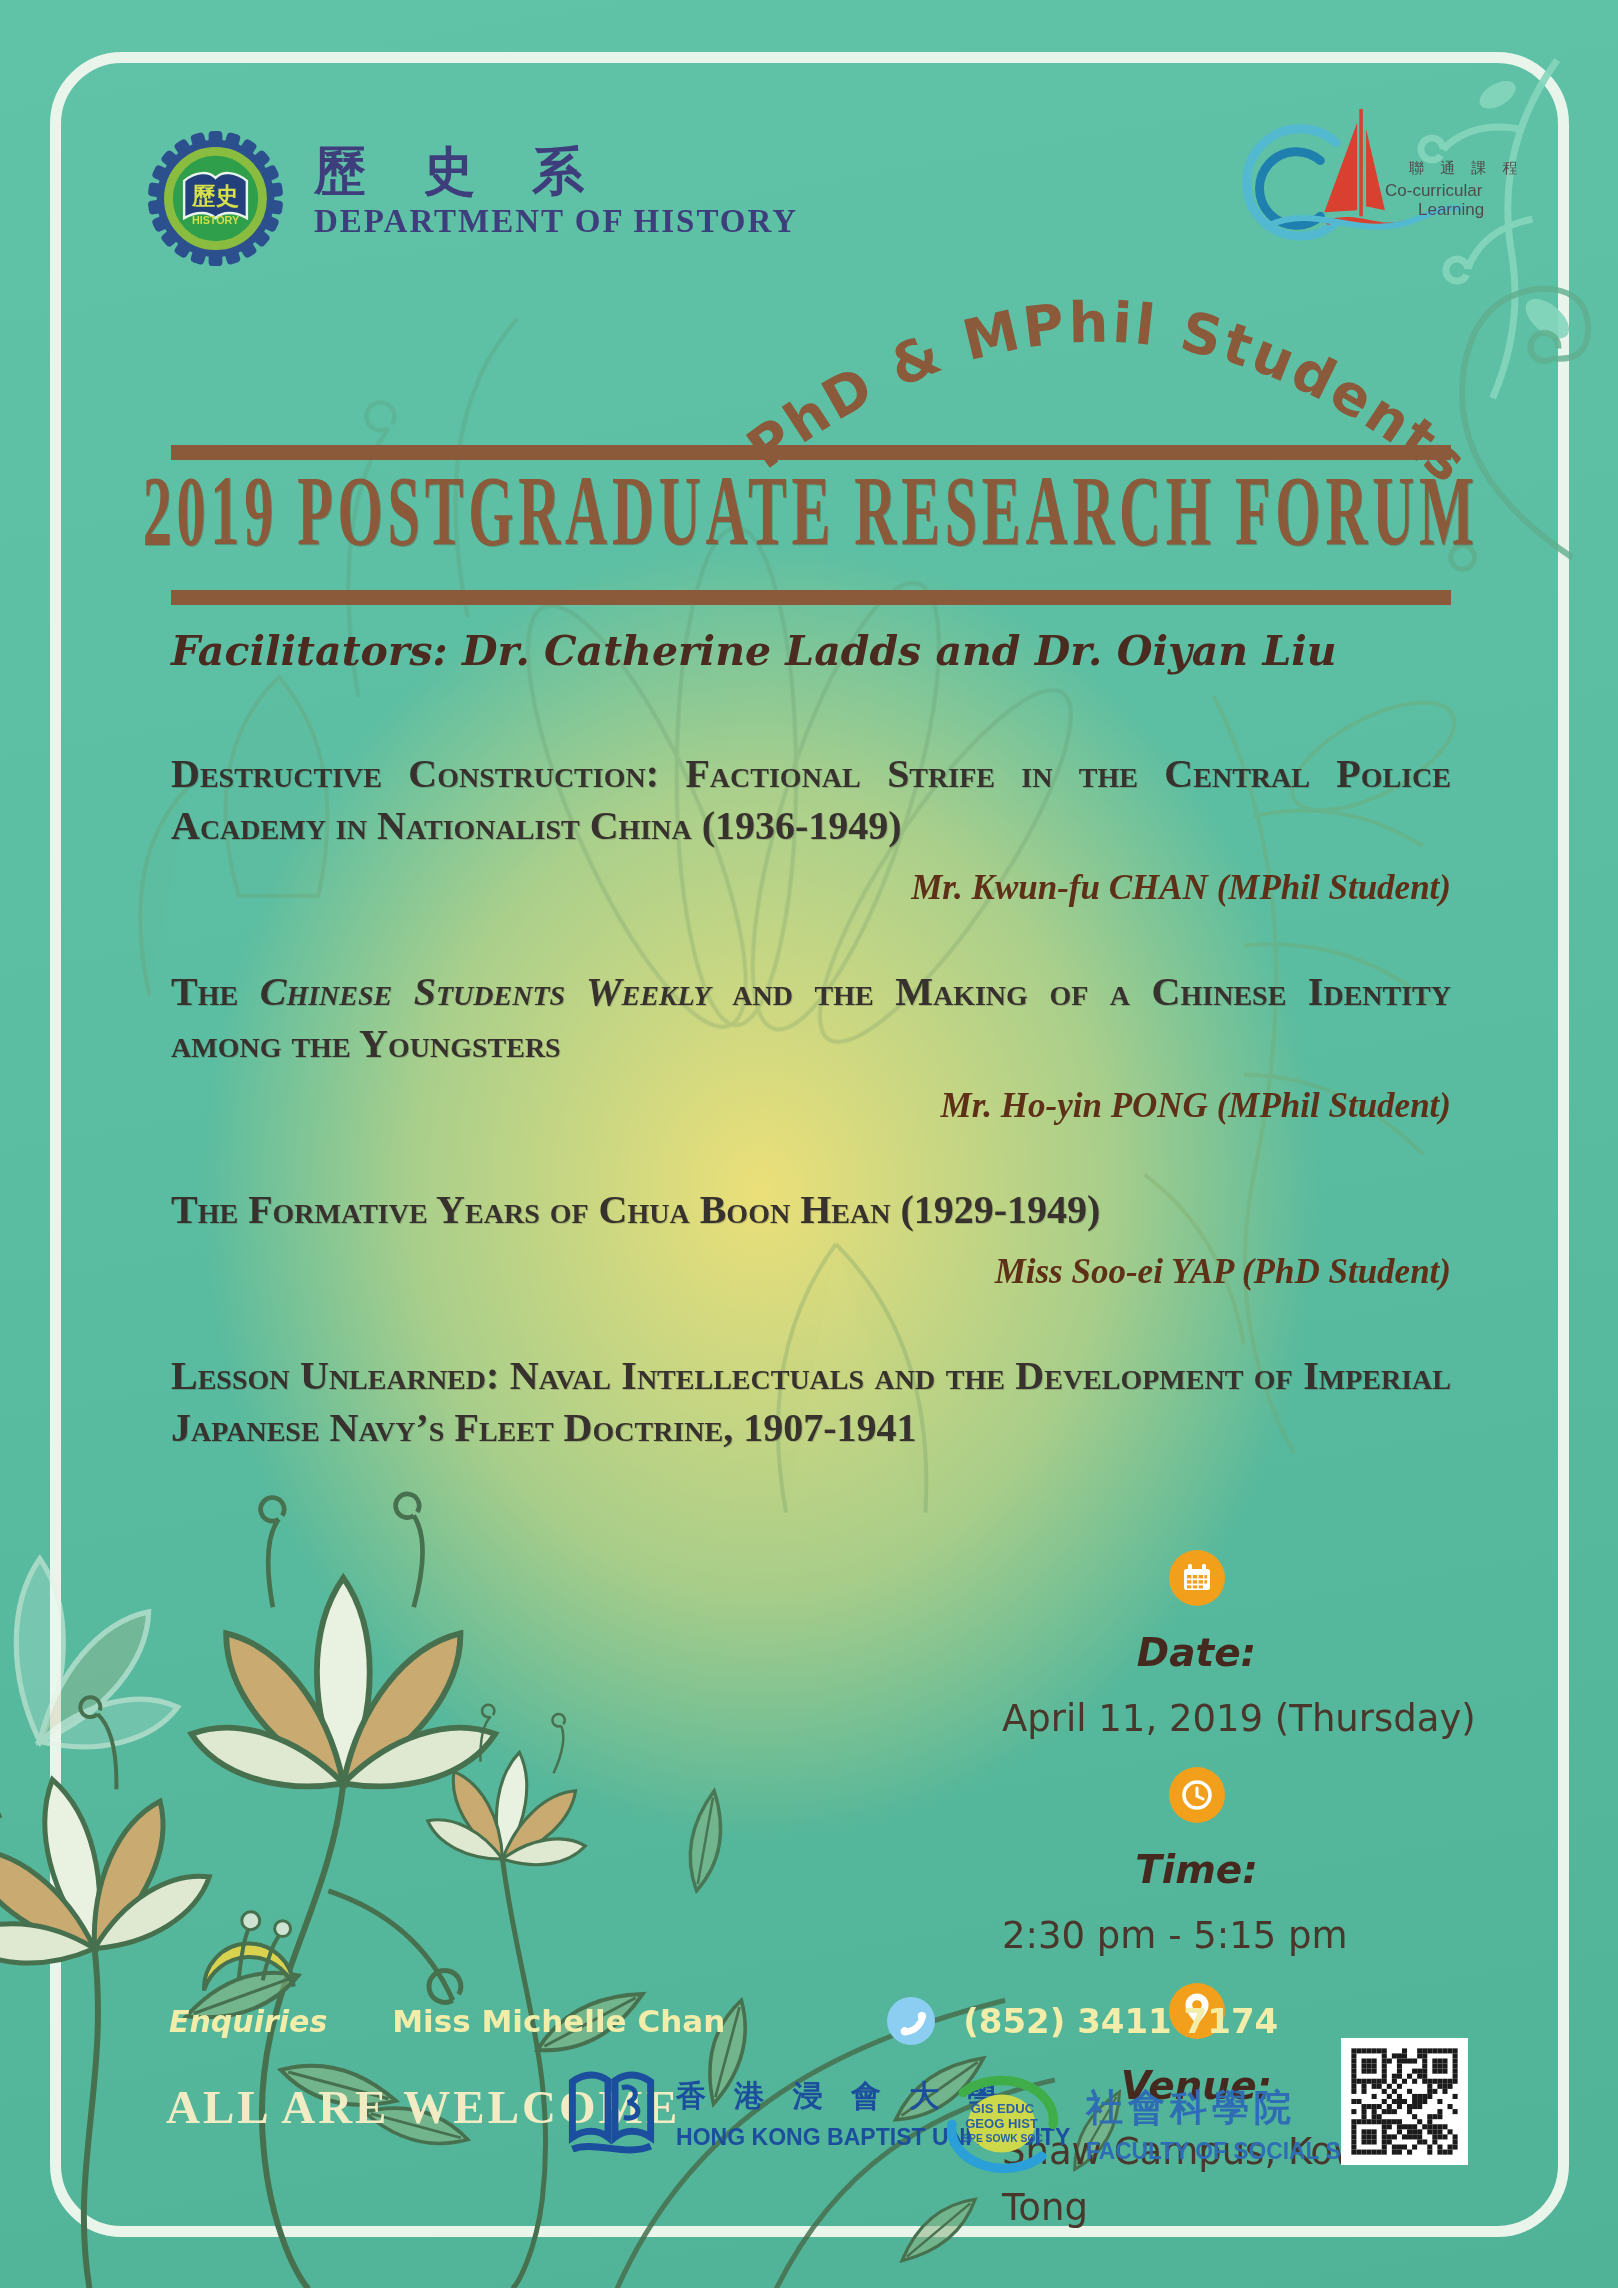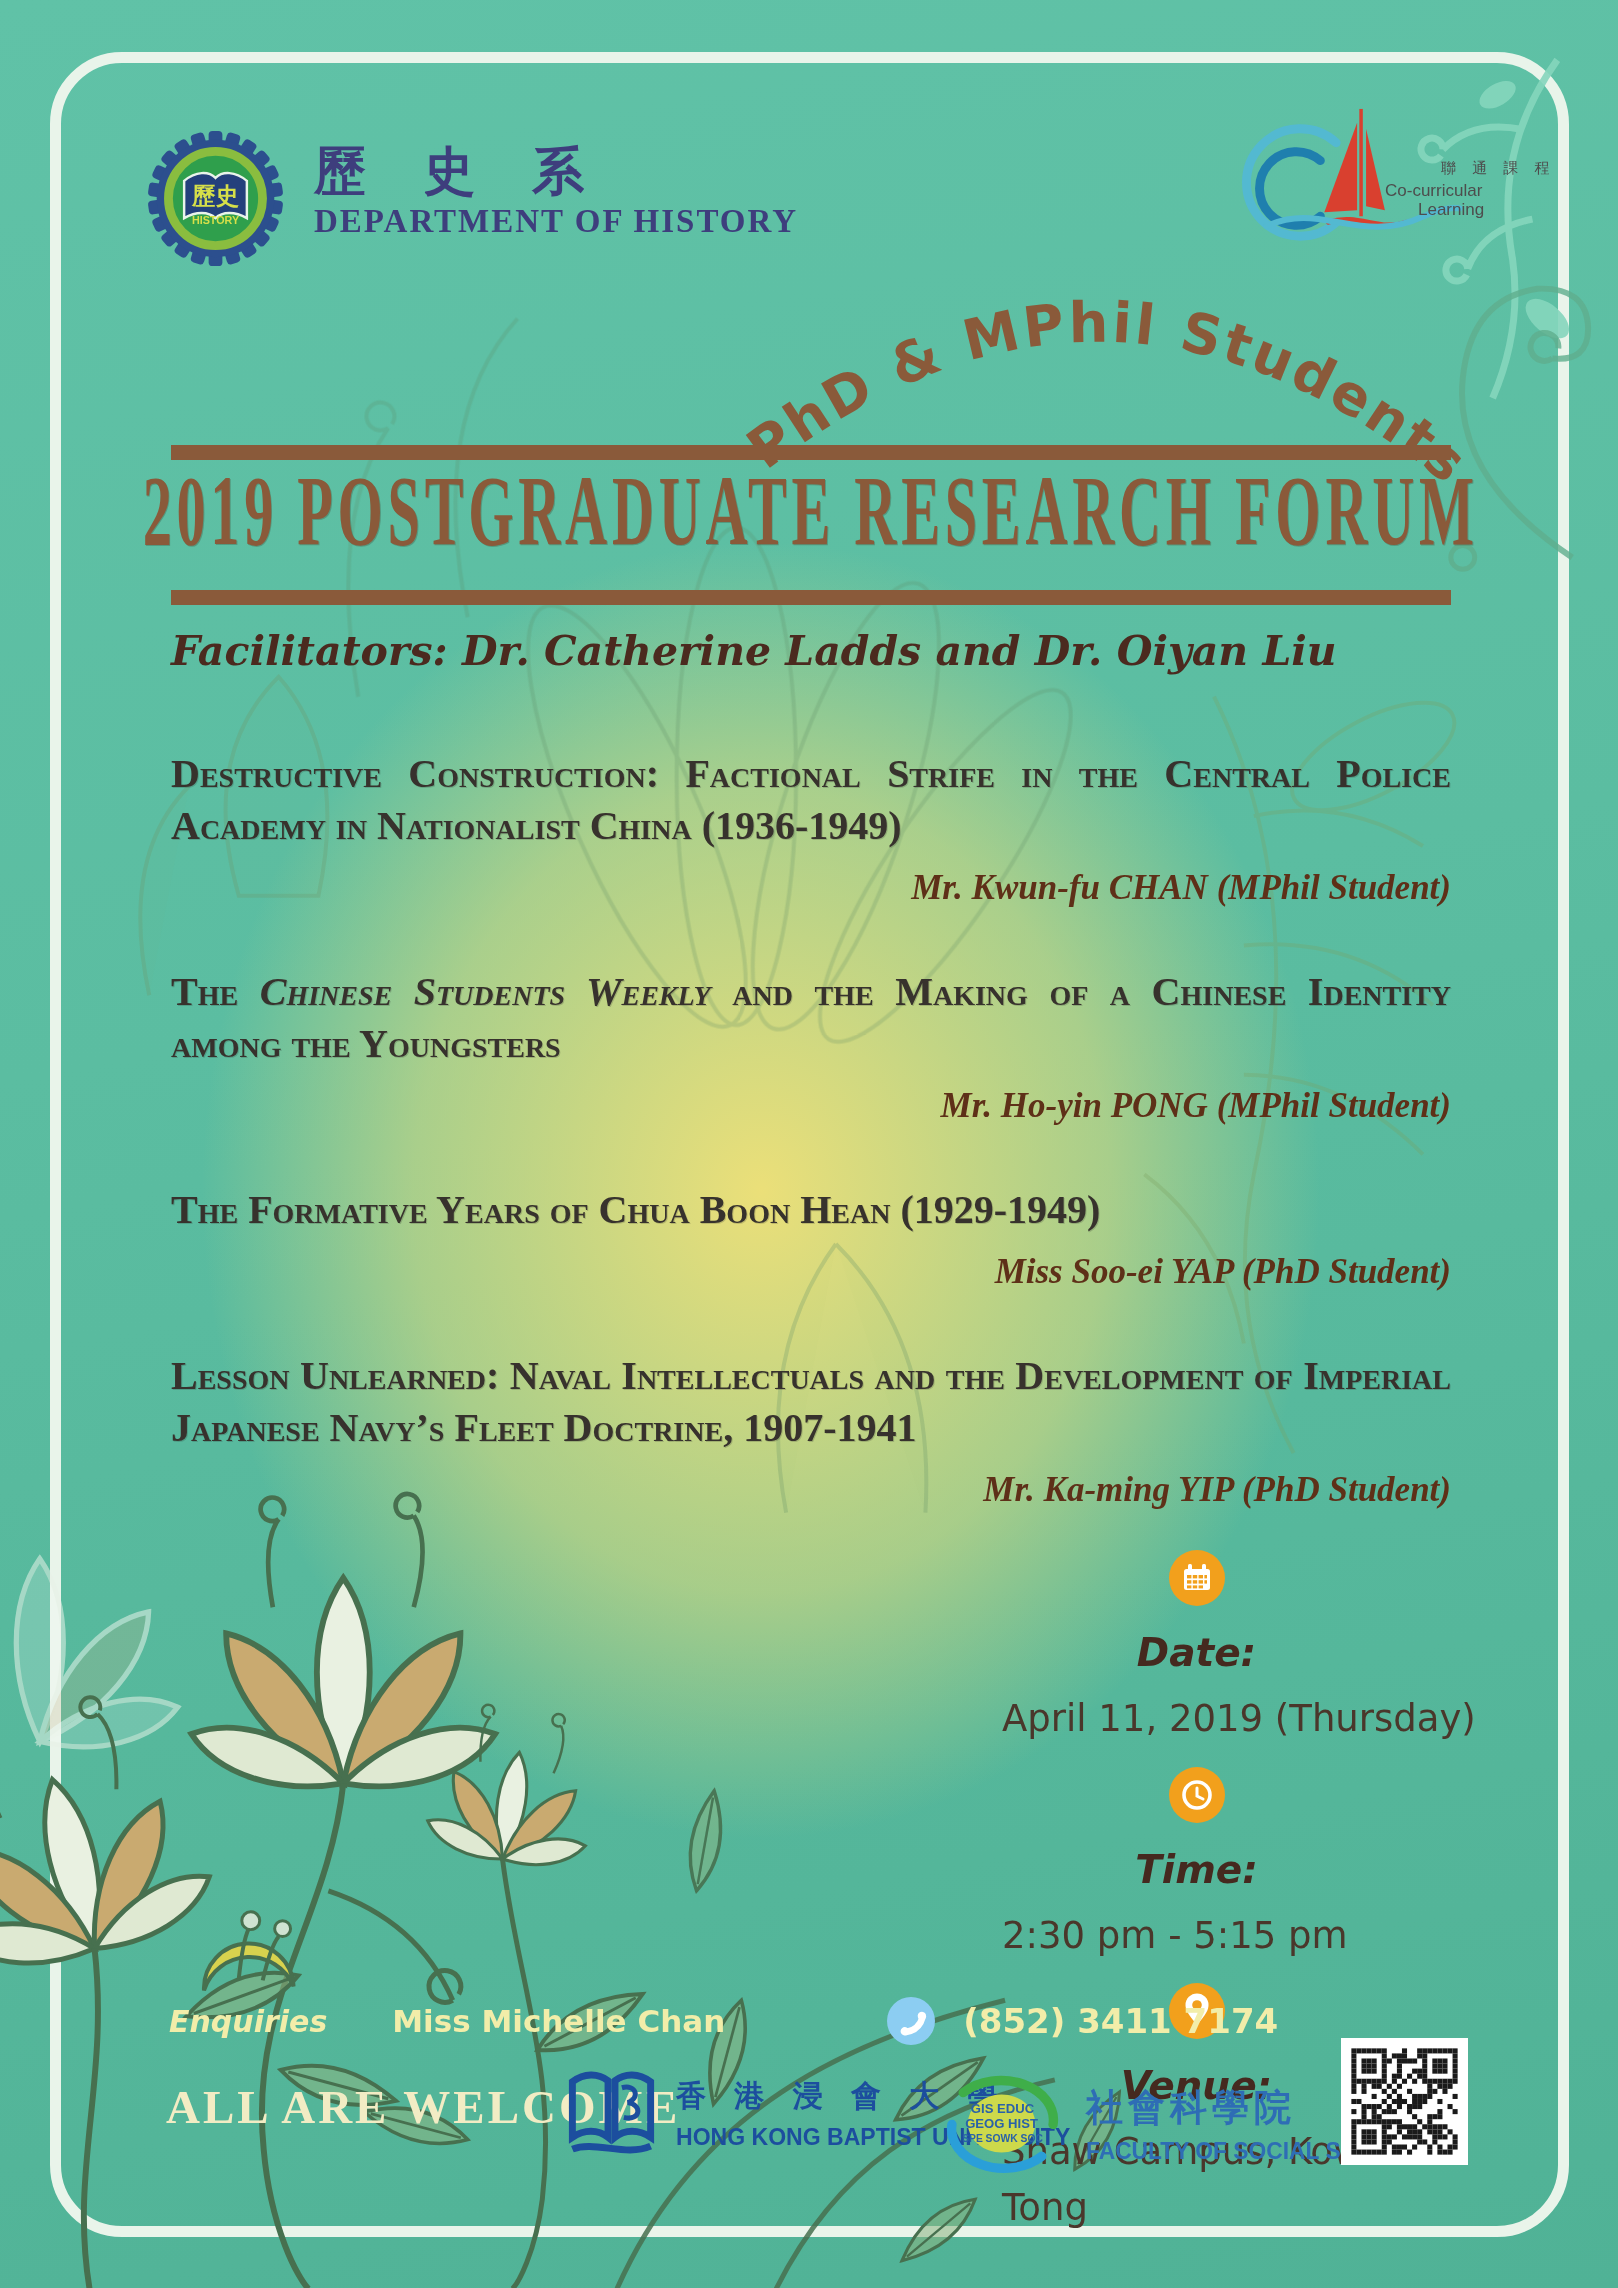--- a/index.html
+++ b/index.html
@@ -23,21 +23,21 @@
     position:absolute;left:314px;top:137px;
     font-family:"Liberation Serif",serif;font-weight:bold;
     font-size:52px;letter-spacing:22px;color:#3e3e7d;text-align:center;
   }
   .dept-en{
     position:absolute;left:314px;top:203px;
     font-family:"Liberation Serif",serif;font-weight:bold;
     font-size:33px;letter-spacing:2px;color:#3e3e7d;
   }
   .ccl{position:absolute;left:1209px;top:95px;width:328px;height:169px;}
-  .ccl-zh{position:absolute;left:1409px;top:159px;font-size:15px;letter-spacing:6px;color:#4d4d4d;margin-left:32px;}
+  .ccl-zh{position:absolute;left:1409px;top:159px;font-size:15px;letter-spacing:6px;color:#4d4d4d;}
   .ccl-en1{position:absolute;left:1385px;top:181px;font-size:17px;color:#4d4d4d;}
   .ccl-en2{position:absolute;left:1418px;top:200px;font-size:17px;color:#4d4d4d;}
 
   
   .arc-svg{position:absolute;left:741px;top:267px;width:716px;height:244px;overflow:visible;}
   .arc-svg text{
     font-family:"DejaVu Sans",sans-serif;font-weight:bold;
     font-size:56px;letter-spacing:3px;fill:var(--c-accent-brown,#8a5a3a);
   }
   .bar{position:absolute;left:171px;width:1280px;height:15px;background:var(--c-accent-brown,#8a5a3a);}
@@ -311,21 +311,20 @@
       <div class="talk">
         <div class="talk-title"><span>The </span><i>Chinese Students Weekly</i><span> and the Making of a Chinese Identity among the Youngsters</span></div>
         <div class="talk-presenter">Mr. Ho-yin PONG (MPhil Student)</div>
       </div>
       <div class="talk">
         <div class="talk-title">The Formative Years of Chua Boon Hean (1929-1949)</div>
         <div class="talk-presenter">Miss Soo-ei YAP (PhD Student)</div>
       </div>
       <div class="talk">
         <div class="talk-title">Lesson Unlearned: Naval Intellectuals and the Development of Imperial Japanese Navy’s Fleet Doctrine, 1907-1941</div>
-        <div class="talk-presenter">Mr. Ka-ming YIP (PhD Student)</div>
       </div>
     </div>
 
     <div class="details">
       <div class="detail-row">
         <div class="detail-icon">
           <svg width="34" height="34" viewBox="-17 -17 34 34">
             <rect x="-13" y="-9" width="26" height="21" rx="2.5" fill="#fff"></rect>
             <rect x="-9" y="-14" width="4" height="7" rx="1.5" fill="#fff"></rect>
             <rect x="5" y="-14" width="4" height="7" rx="1.5" fill="#fff"></rect>

